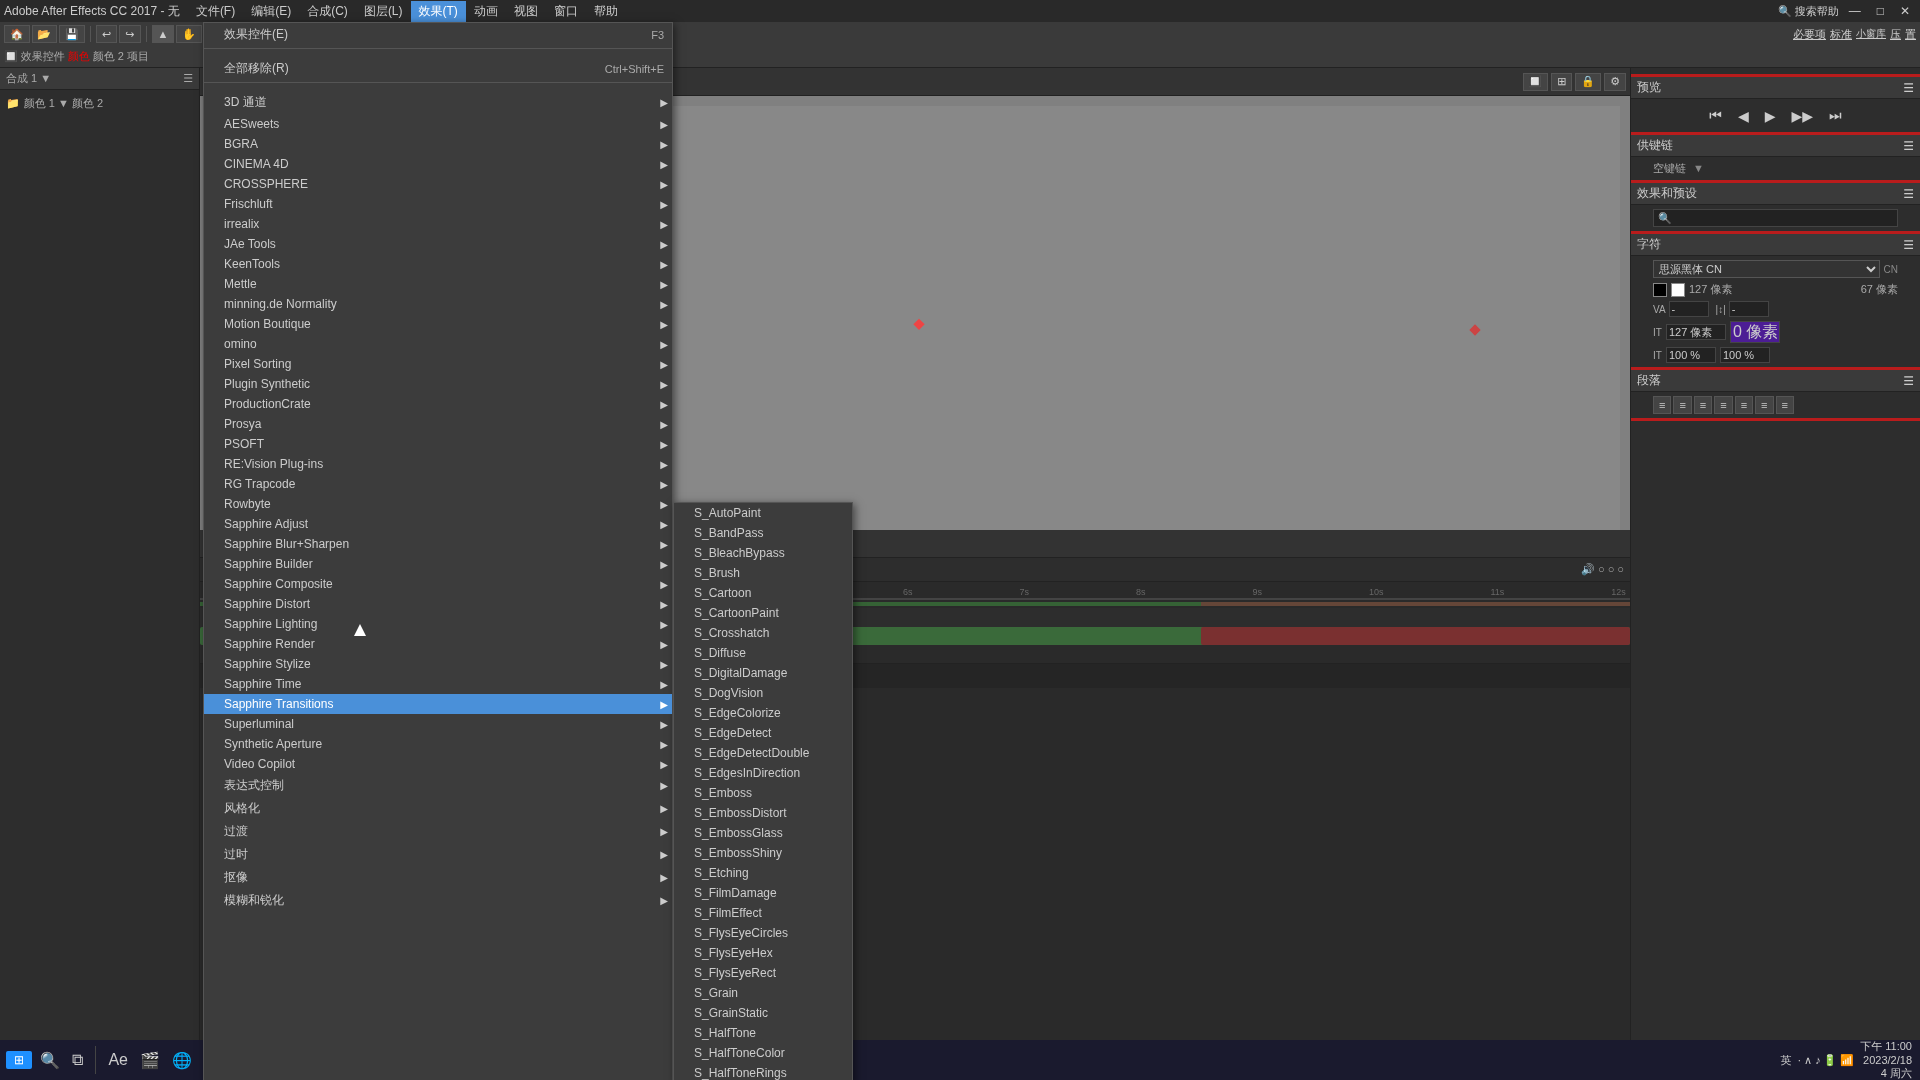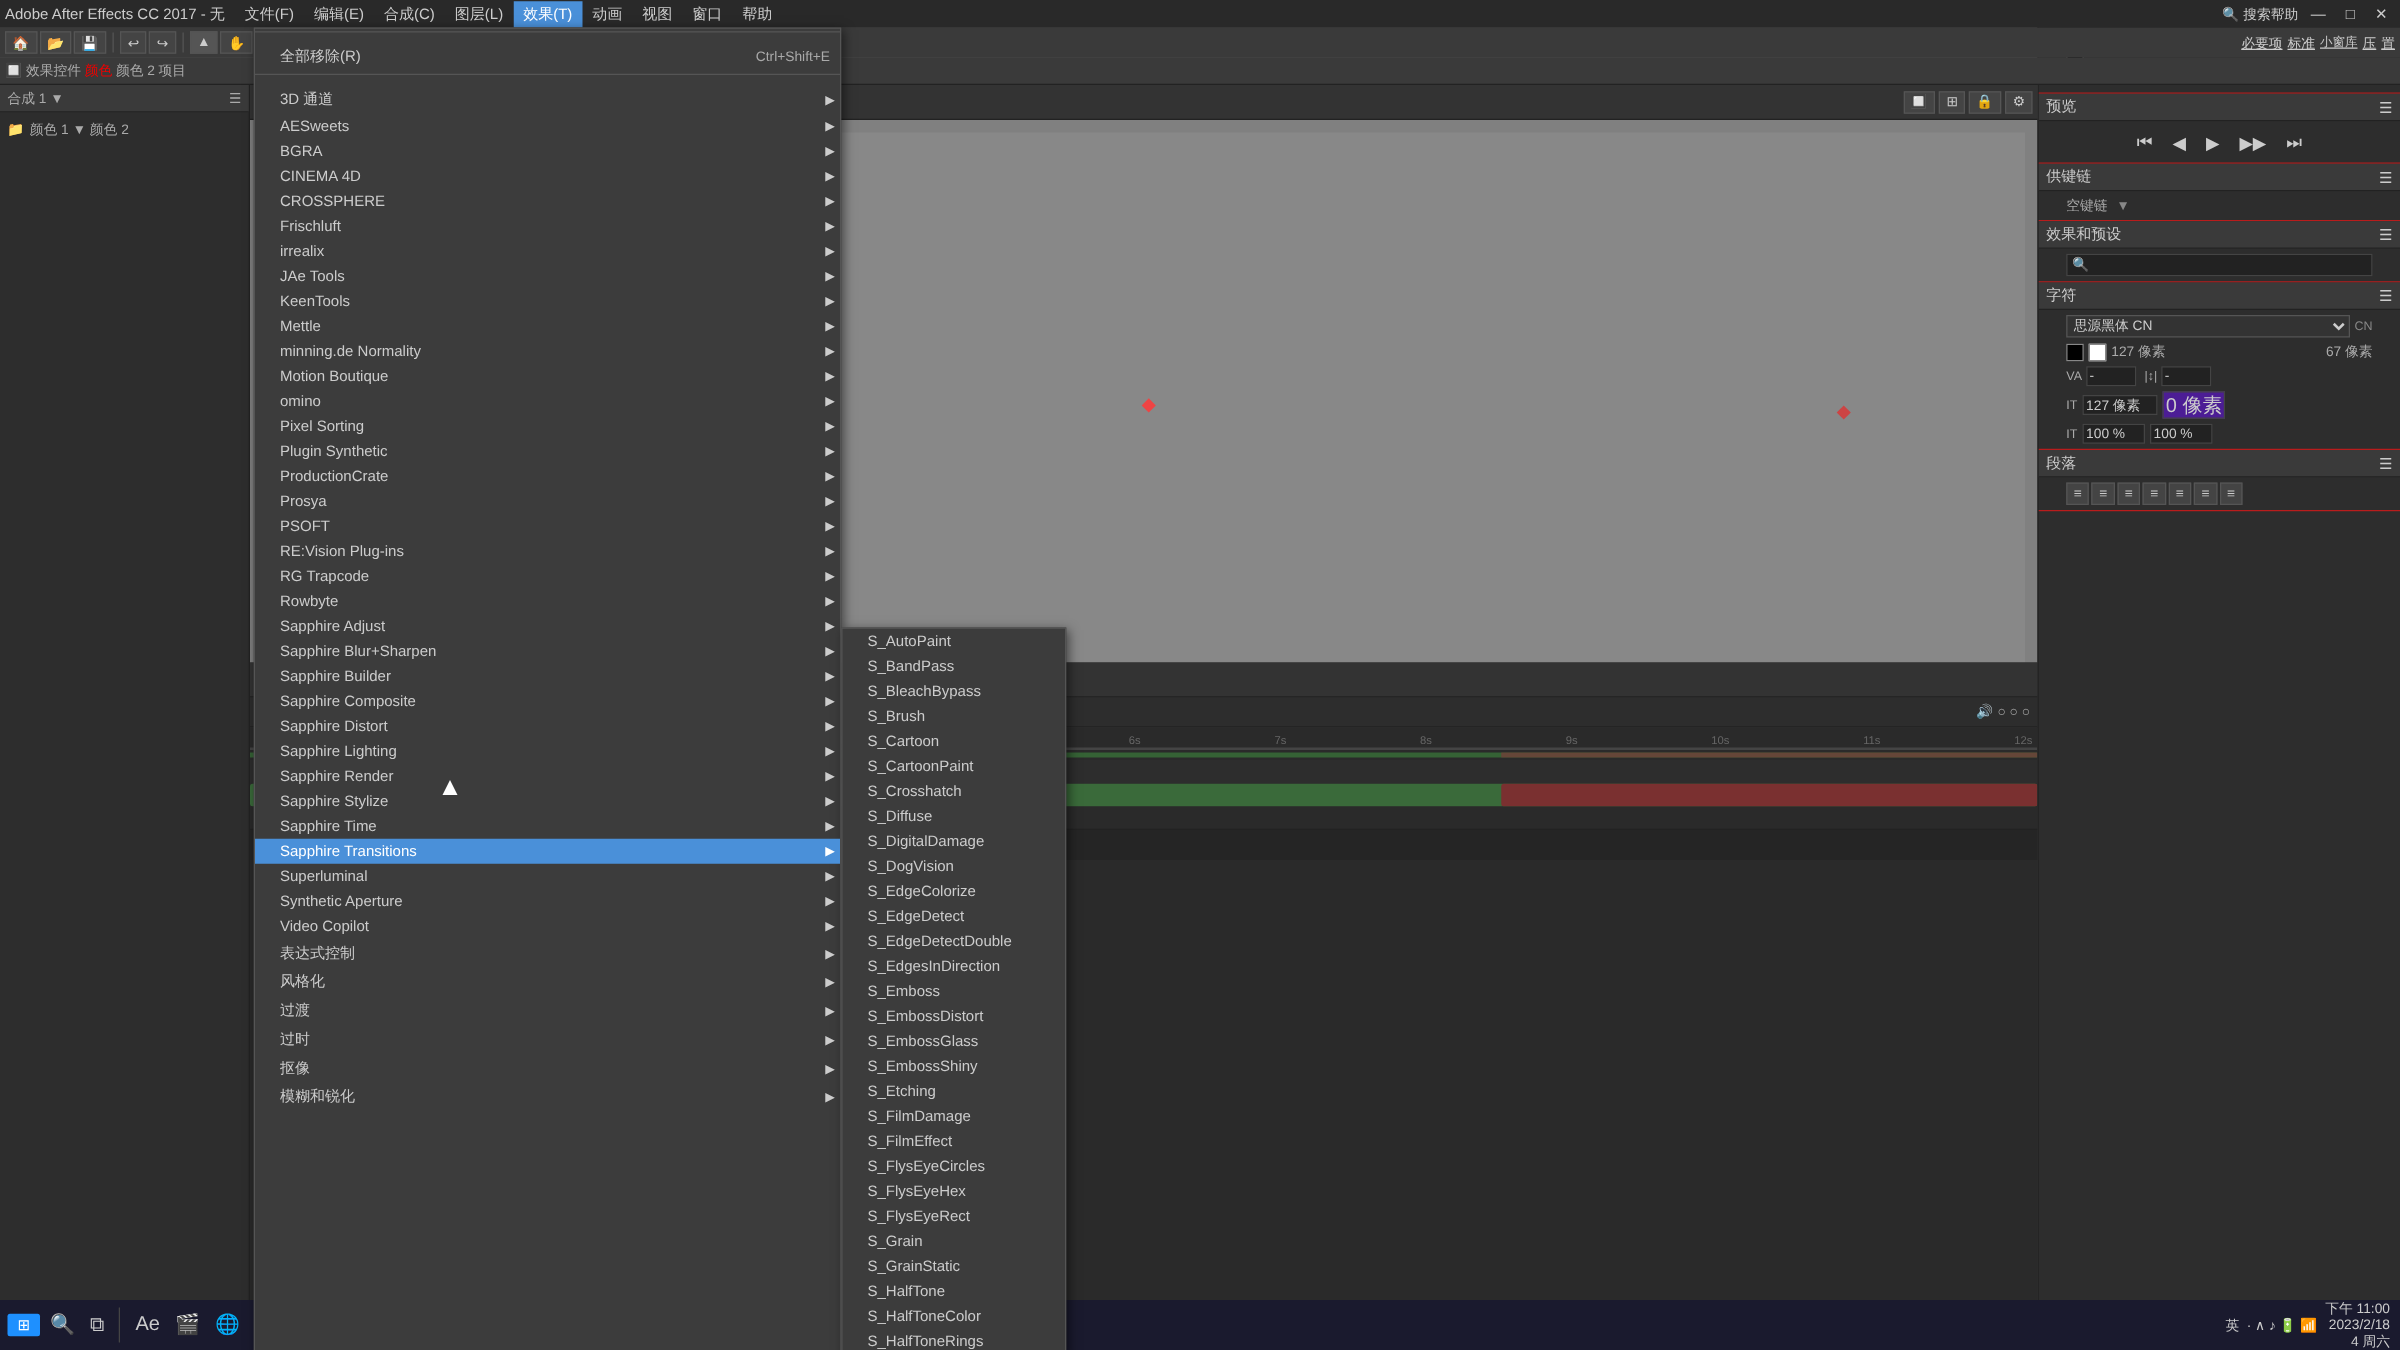--- a/index.html
+++ b/index.html
@@ -160,21 +160,21 @@
       background: #3c3c3c;
       border: 1px solid #555;
       min-width: 180px;
       max-height: 700px;
       overflow-y: auto;
       box-shadow: 2px 2px 8px rgba(0,0,0,0.5);
     }
 
     
     .panel-section {
-      border-bottom: 1px solid #b91c1c;
+      border-bottom: 3px solid #b91c1c;
     }
     .panel-section-header {
       height: 22px;
       background: #3a3a3a;
       display: flex;
       align-items: center;
       padding: 0 6px;
       font-size: 12px;
       color: #ccc;
       border-bottom: 1px solid #222;
@@ -528,20 +528,24 @@
         <button class="btn-small">≡</button>
       </div>
     </div>
   </div>
 </div>
 
 <div class="dropdown-container" style="top: 22px; left: 203px;">
 
   <div class="menu-dropdown" style="width: 470px;">
 
+    <div class="menu-item">
+      <span>效果控件(E)</span>
+      <span class="shortcut">F3</span>
+    </div>
     <div class="menu-item separator"></div>
     <div class="menu-item">
       <span>全部移除(R)</span>
       <span class="shortcut">Ctrl+Shift+E</span>
     </div>
     <div class="menu-item separator"></div>
 
     <div class="menu-item has-arrow">
       <span>3D 通道</span>
       <span class="arrow">▶</span>

